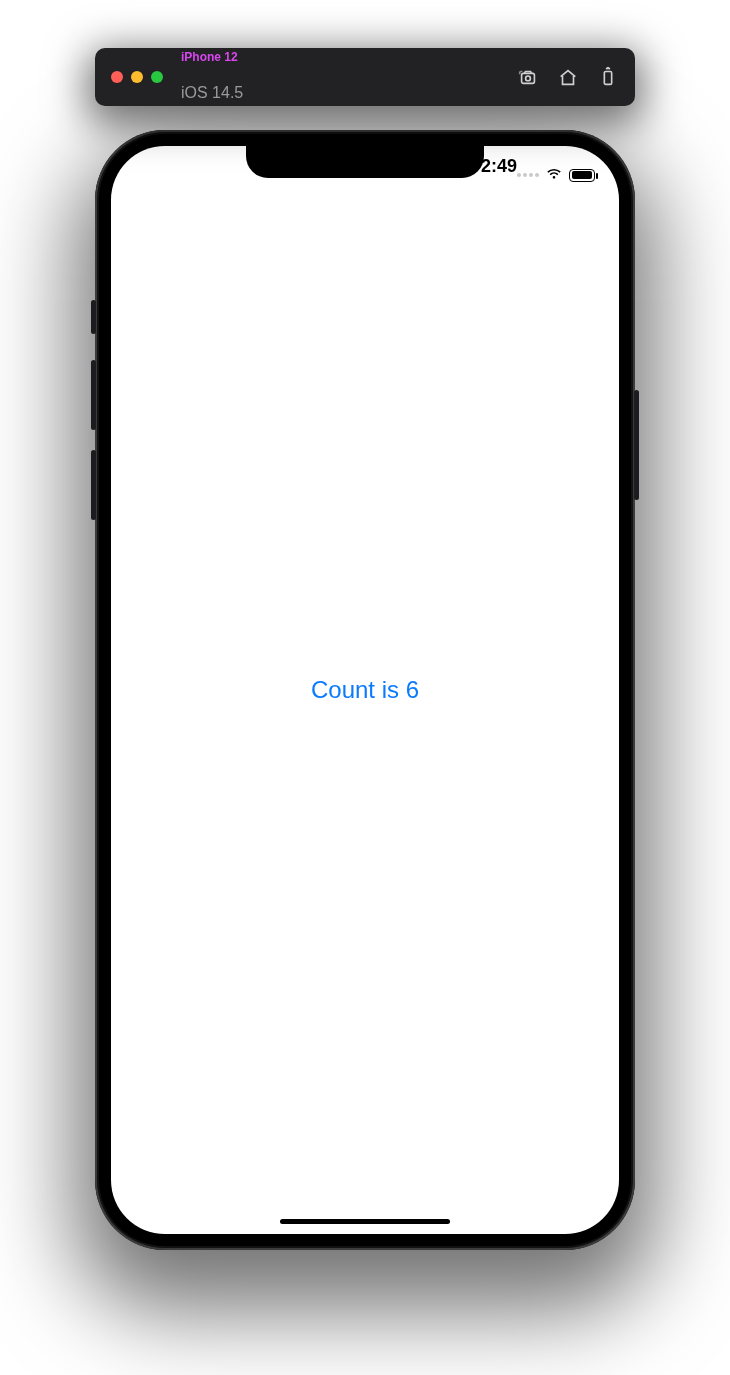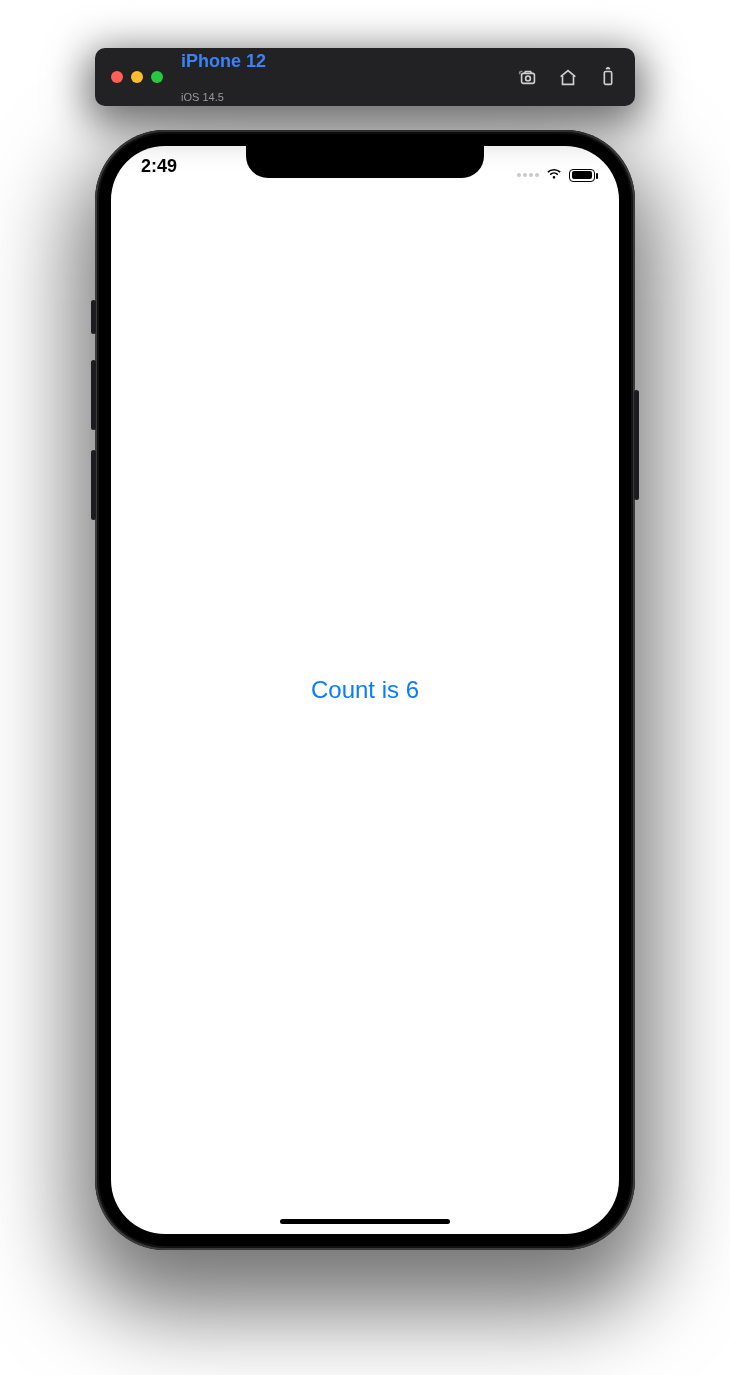--- a/index.html
+++ b/index.html
@@ -39,24 +39,24 @@
       width: 12px; height: 12px; border-radius: 50%;
     }
     .dot-close { background: #ff5f57; }
     .dot-min   { background: #febc2e; }
     .dot-max   { background: #28c840; }
     .title-text {
       margin-left: 18px;
       line-height: 1.15;
     }
     .title-text .dev {
-      color: #3b82f6; font-weight: 600; font-size: 18px;
+      color: #d946ef; font-weight: 600; font-size: 12px;
     }
     .title-text .os {
-      color: #9a9a9e; font-size: 11px; margin-top: 19px;
+      color: #9a9a9e; font-size: 16px; margin-top: 19px;
     }
     .tb-icons {
       margin-left: auto;
       display: flex; gap: 18px; align-items: center;
       color: #cfcfd2;
     }
     .tb-icons svg { width: 22px; height: 22px; display: block; }
     
     .phone {
       position: absolute;
@@ -100,21 +100,21 @@
       background:#000;
       border-bottom-left-radius: 22px;
       border-bottom-right-radius: 22px;
       z-index:3;
     }
     
     .statusbar {
       position:absolute; top:0; left:0; right:0;
       height: 48px;
       padding: 10px 24px 0 30px;
-      display:flex; justify-content:space-between;
+      display:flex; justify-content:flex-end;
       z-index:2;
       color:#000;
     }
     .status-time {
       font-weight:700; font-size:18px;
     }
     .status-right {
       display:flex; align-items:center; gap:6px;
     }
     .sig-dots { display:flex; gap:2px; align-items:center; }

